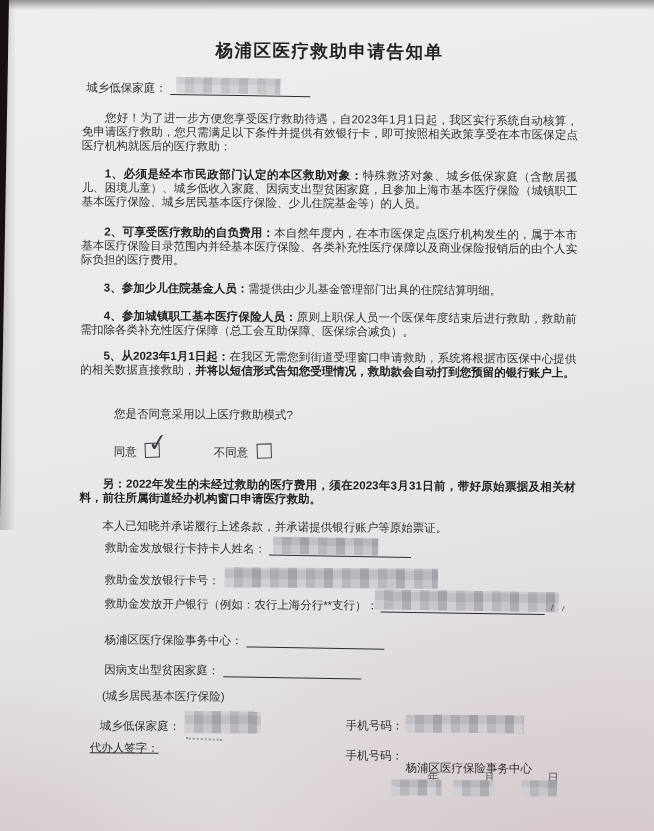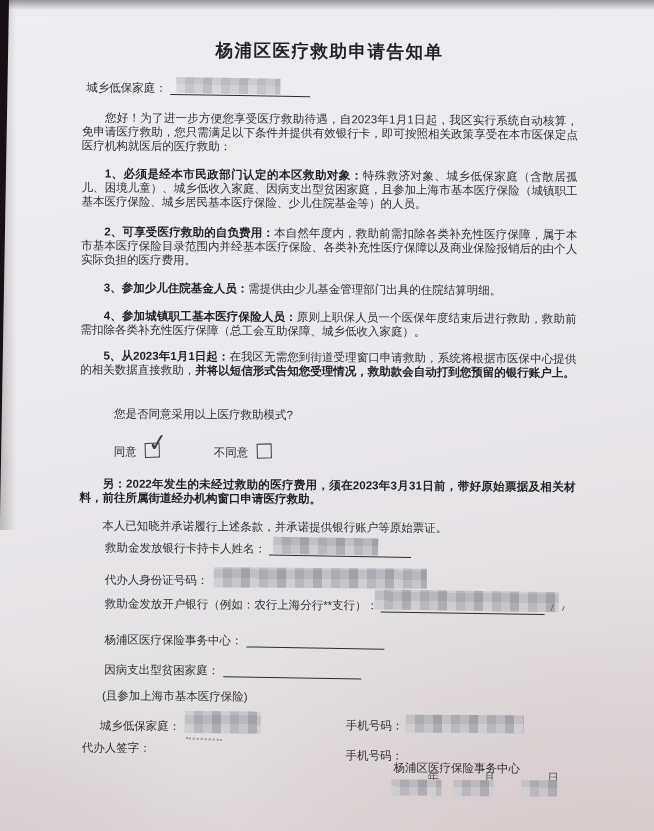--- a/index.html
+++ b/index.html
@@ -66,27 +66,27 @@
         <span class="mosaic light" style="position:absolute;left:6px;bottom:1px;width:104px;height:16px;"></span>
       </span>
     </div>
 
     <div class="para" style="top:112px;">您好！为了进一步方便您享受医疗救助待遇，自2023年1月1日起，我区实行系统自动核算，免申请医疗救助，您只需满足以下条件并提供有效银行卡，即可按照相关政策享受在本市医保定点医疗机构就医后的医疗救助：</div>
 
     <div class="para" style="top:168px;">
       <span class="b">1、必须是经本市民政部门认定的本区救助对象：</span><span>特殊救济对象、城乡低保家庭（含散居孤儿、困境儿童）、城乡低收入家庭、因病支出型贫困家庭，且参加上海市基本医疗保险（城镇职工基本医疗保险、城乡居民基本医疗保险、少儿住院基金等）的人员。</span>
     </div>
     <div class="para" style="top:226px;">
-      <span class="b">2、可享受医疗救助的自负费用：</span><span>本自然年度内，救助前需扣除各类补充性医疗保障，属于本市基本医疗保险目录范围内并经基本医疗保险、各类补充性医疗保障以及商业保险报销后的由个人实际负担的医疗费用。</span>
+      <span class="b">2、可享受医疗救助的自负费用：</span><span>本自然年度内，在本市医保定点医疗机构发生的，属于本市基本医疗保险目录范围内并经基本医疗保险、各类补充性医疗保障以及商业保险报销后的由个人实际负担的医疗费用。</span>
     </div>
     <div class="para" style="top:282px;">
       <span class="b">3、参加少儿住院基金人员：</span><span>需提供由少儿基金管理部门出具的住院结算明细。</span>
     </div>
     <div class="para" style="top:310px;">
-      <span class="b">4、参加城镇职工基本医疗保险人员：</span><span>原则上职保人员一个医保年度结束后进行救助，救助前需扣除各类补充性医疗保障（总工会互助保障、城乡低收入家庭）。</span>
+      <span class="b">4、参加城镇职工基本医疗保险人员：</span><span>原则上职保人员一个医保年度结束后进行救助，救助前需扣除各类补充性医疗保障（总工会互助保障、医保综合减负）。</span>
     </div>
     <div class="para" style="top:350px;">
       <span class="b">5、从2023年1月1日起：</span><span>在我区无需您到街道受理窗口申请救助，系统将根据市医保中心提供的相关数据直接救助，</span><span class="b">并将以短信形式告知您受理情况，救助款会自动打到您预留的银行账户上。</span>
     </div>
 
     <div class="row" style="top:408px;left:114px;">
       <span>您是否同意采用以上医疗救助模式?</span>
     </div>
 
     <div class="row" style="top:444px;left:114px;align-items:center;">
@@ -107,21 +107,21 @@
     <div class="para" style="top:520px;">本人已知晓并承诺履行上述条款，并承诺提供银行账户等原始票证。</div>
 
     <div class="row" style="top:540px;left:106px;">
       <span>救助金发放银行卡持卡人姓名：</span>
       <span class="ul" style="width:142px;margin-left:3px;">
         <span class="mosaic" style="position:absolute;left:4px;bottom:1px;width:105px;height:17px;"></span>
       </span>
     </div>
 
     <div class="row" style="top:568px;left:106px;">
-      <span>代办人身份证号码：</span>
+      <span>救助金发放银行卡号：</span>
       <span class="mosaic" style="width:213px;height:20px;margin-left:5px;"></span>
     </div>
 
     <div class="row" style="top:596px;left:106px;">
       <span>救助金发放开户银行（例如：农行上海分行**支行）：</span>
       <span class="ul" style="width:164px;margin-left:3px;">
         <span class="mosaic" style="position:absolute;left:-6px;bottom:2px;width:184px;height:20px;"></span>
       </span>
       <span class="pen-mark"></span>
       <span class="pen-mark" style="height:5px;"></span>
@@ -131,41 +131,41 @@
       <span>杨浦区医疗保险事务中心：</span>
       <span class="ul" style="width:138px;margin-left:4px;"></span>
     </div>
 
     <div class="row" style="top:662px;left:106px;">
       <span>因病支出型贫困家庭：</span>
       <span class="ul" style="width:138px;margin-left:4px;"></span>
     </div>
 
     <div class="row" style="top:690px;left:104px;">
-      <span>(且参加上海市基本医疗保险)</span>
+      <span>(城乡居民基本医疗保险)</span>
     </div>
 
     <div class="row" style="top:712px;left:102px;">
       <span>城乡低保家庭：</span>
       <span class="mosaic" style="width:76px;height:22px;margin-left:4px;"></span>
       <span class="sig-dots" style="left:86px;bottom:-7px;"></span>
     </div>
     <div class="row" style="top:714px;left:348px;">
       <span>手机号码：</span>
       <span class="mosaic" style="width:118px;height:18px;margin-left:2px;"></span>
     </div>
 
-    <div class="row" style="top:742px;left:84px;">
+    <div class="row" style="top:742px;left:92px;text-decoration:underline;">
       <span>代办人签字：</span>
     </div>
     <div class="row" style="top:748px;left:348px;">
       <span>手机号码：</span>
     </div>
 
-    <div class="row" style="top:760px;left:396px;justify-content:flex-end;">
+    <div class="row" style="top:760px;left:408px;justify-content:flex-end;">
       <span>杨浦区医疗保险事务中心</span>
     </div>
     <div class="row" style="top:776px;left:394px;">
       <span class="date-unit" style="width:62px;">
         <span class="date-glyph" style="left:36px;">年</span>
         <span class="date-mo mosaic" style="width:50px;"></span>
       </span>
       <span class="date-unit" style="width:54px;">
         <span class="date-glyph" style="left:30px;">月</span>
         <span class="date-mo mosaic" style="width:40px;"></span>

